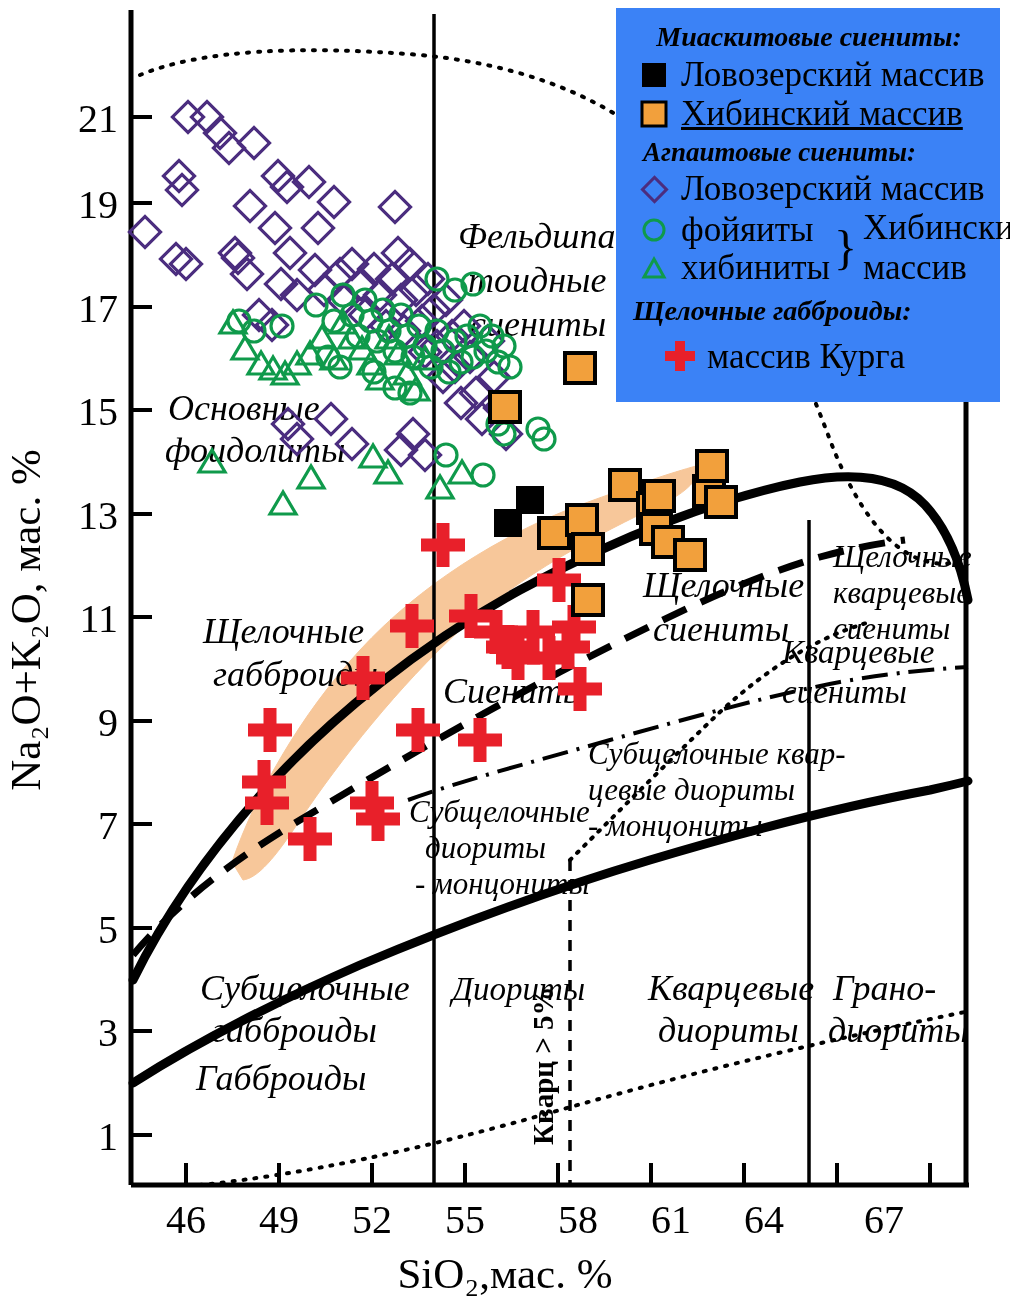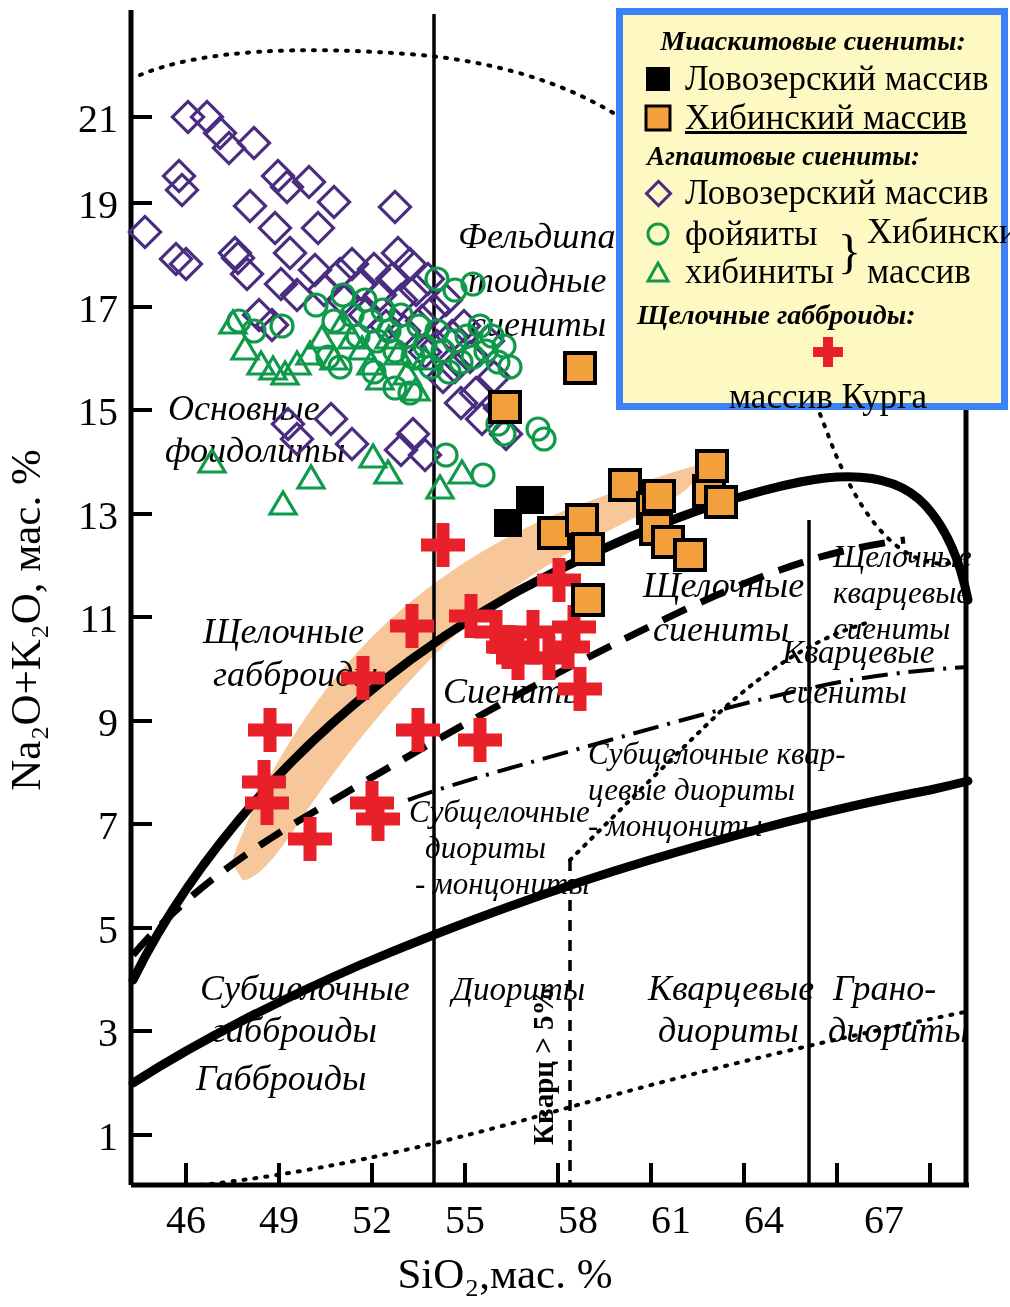--- a/index.html
+++ b/index.html
@@ -1,20 +1,20 @@
 <!DOCTYPE html>
 <html><head>
 <meta charset="utf-8">
 <style>
   html,body{margin:0;padding:0;background:#fff;}
   body{width:1010px;height:1307px;font-family:"Liberation Serif",serif;color:#000;overflow:hidden;position:relative;}
   #root{position:absolute;left:0;top:0;width:1010px;height:1307px;}
   svg{display:block;}
   .axlabel{font-family:"Liberation Serif",serif;}
-  .legendbox{position:absolute;border:7px solid #3b82f6;background:#fef9c3;}
+  .legendbox{position:absolute;border:3px solid #3b82f6;background:#3b82f6;}
   .legend-title{font-style:italic;font-weight:bold;}
   .lg-row{display:flex;align-items:center;gap:10px;line-height:1;}
   .lg-sym{width:34px;display:flex;justify-content:center;align-items:center;}
   .lg-txt{font-size:35px;}
   .brace{font-size:48px;line-height:0.8;}
 </style>
 </head>
 <body>
 
 <div id="root">
@@ -604,21 +604,21 @@
       </div>
       <div class="brace" style="margin:0 6px 0 4px;">}</div>
       <div>
         <div class="lg-txt" style="line-height:1.15;">Хибинский</div>
         <div class="lg-txt" style="line-height:1.15;">массив</div>
       </div>
     </div>
 
     <div class="legend-title" style="font-size:28px;text-align:left;margin:6px 0 2px 0;">Щелочные габброиды:</div>
 
-    <div class="lg-row" style="margin:4px 0 0 30px;flex-direction:column;">
+    <div class="lg-row" style="margin:12px 0 0 30px;">
       <span class="lg-sym">
         <svg width="34" height="34">
               <rect x="2" y="12" width="30" height="10" fill="#E8202A"></rect>
               <rect x="12" y="2" width="10" height="30" fill="#E8202A"></rect>
             </svg>
       </span>
       <span class="lg-txt">массив Курга</span>
     </div>
   </div>
 </div>

